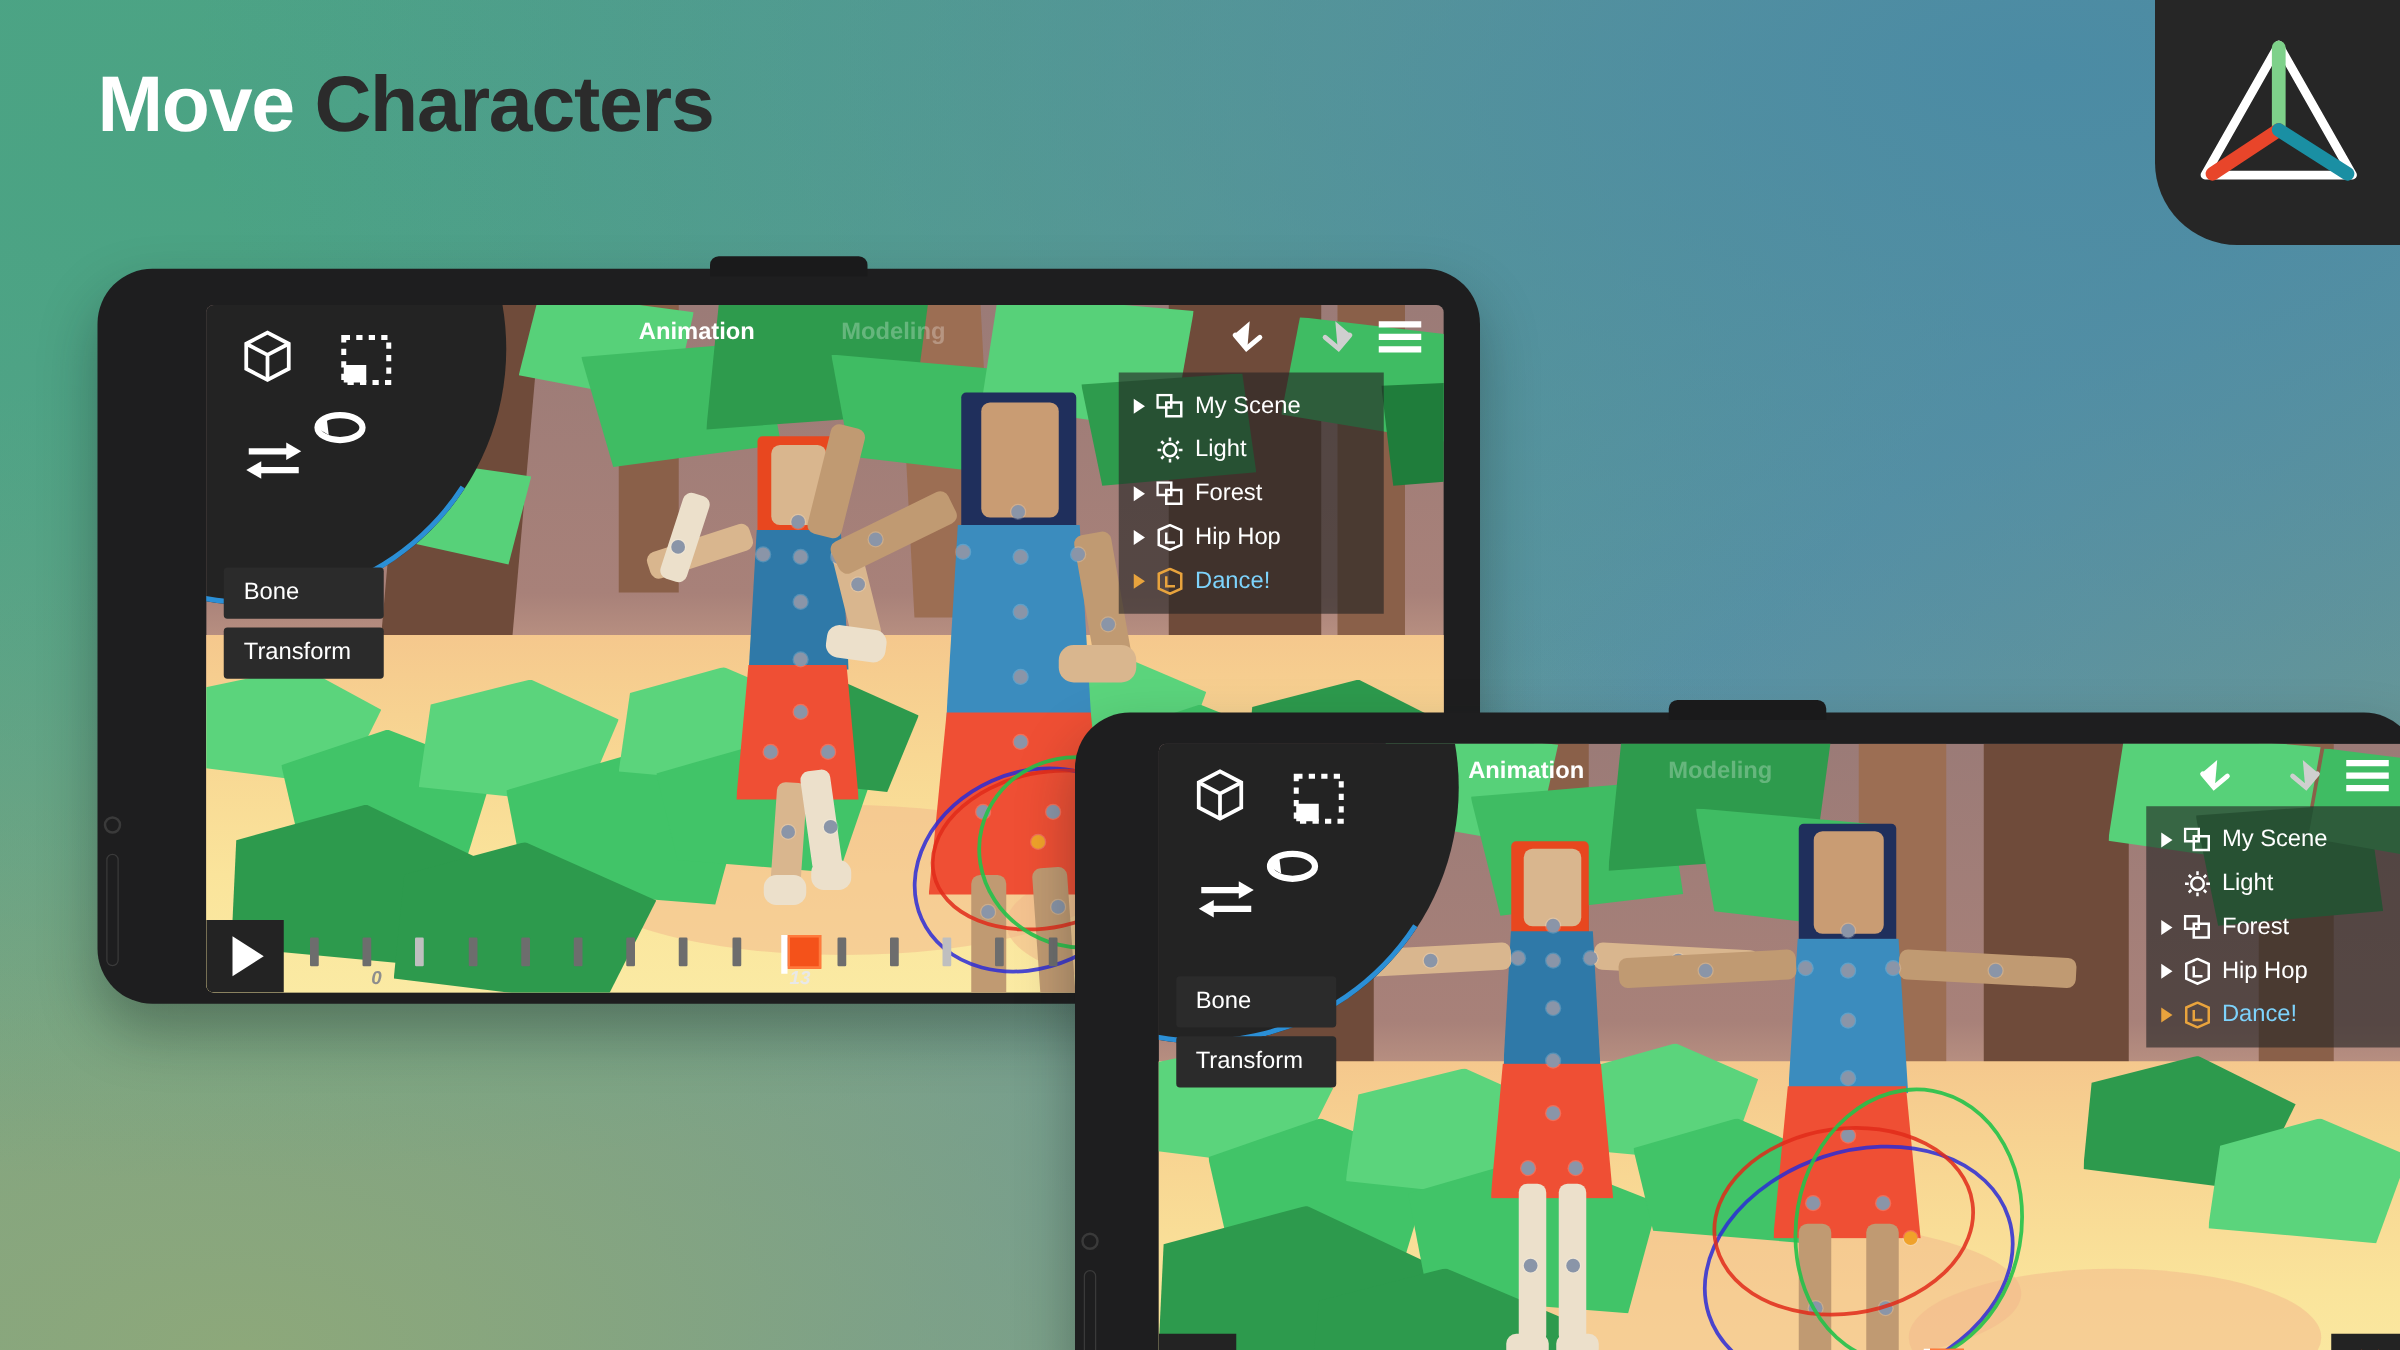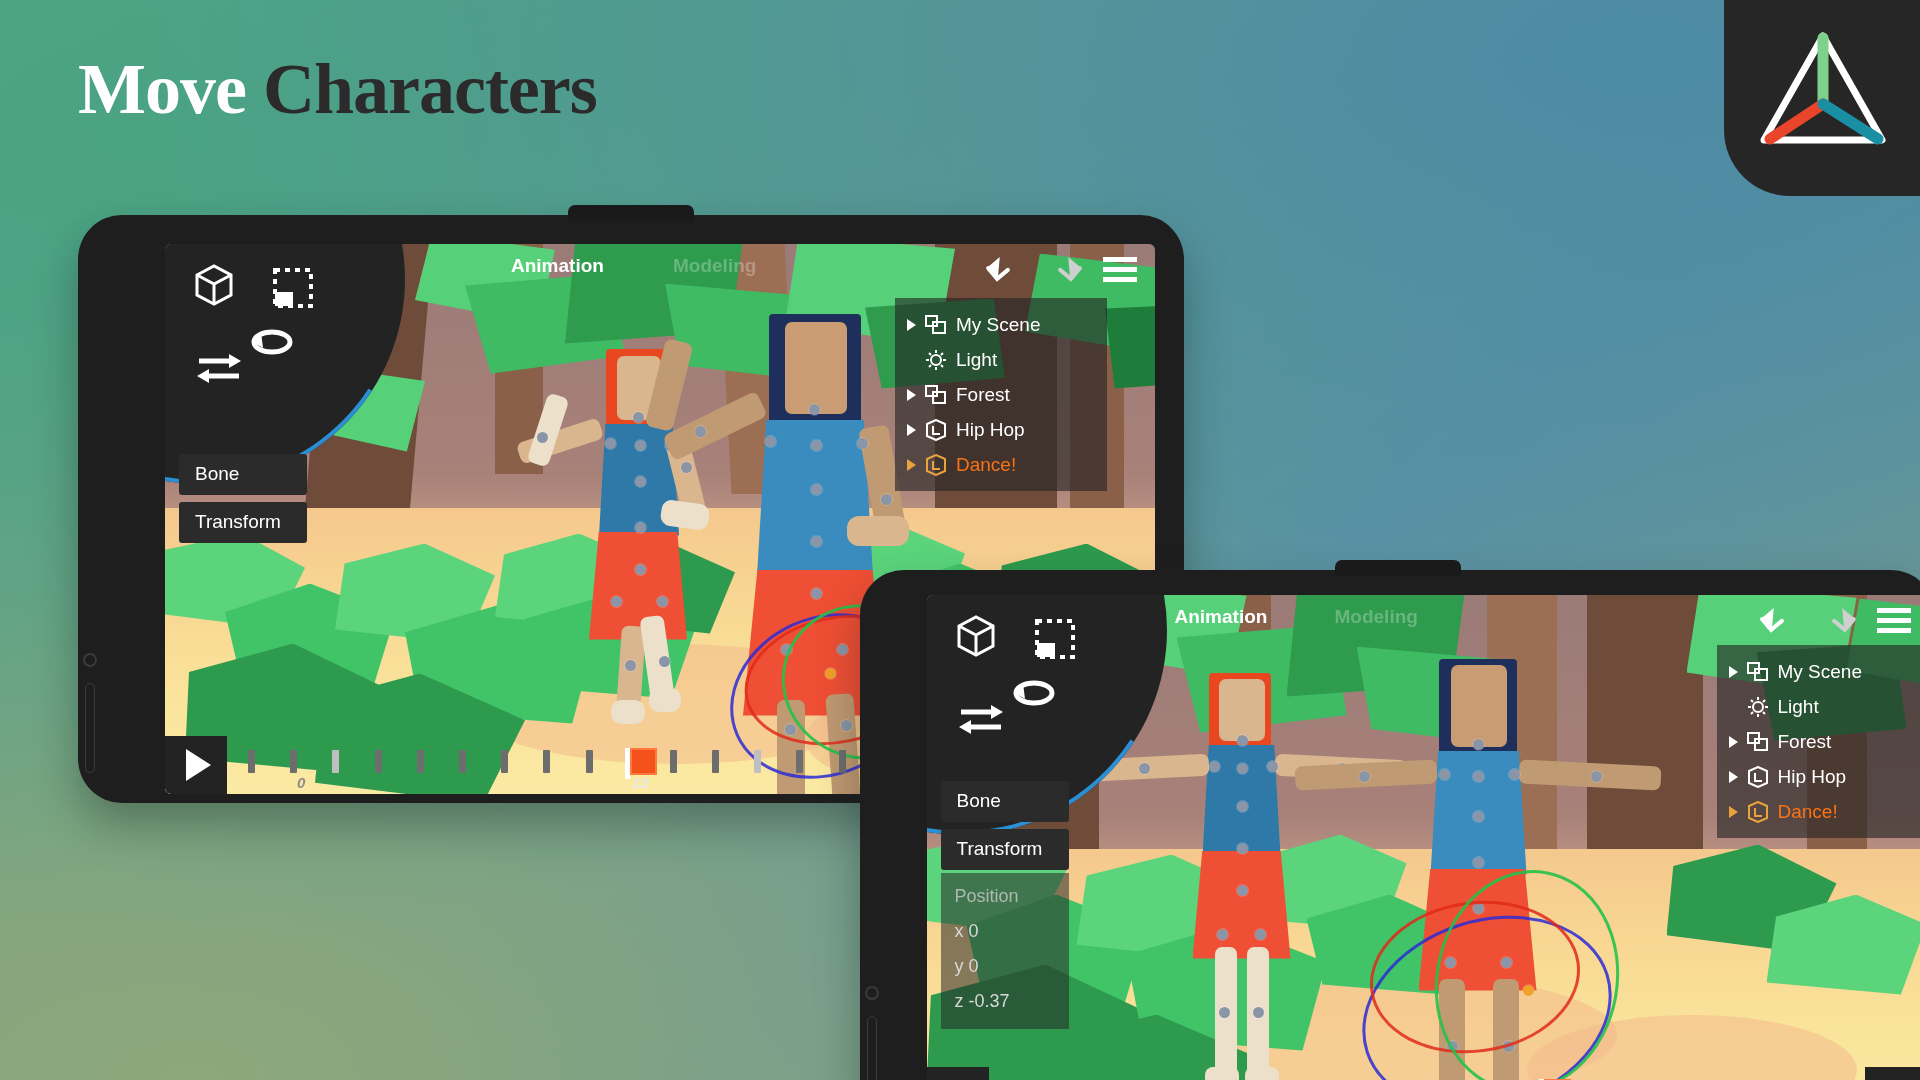--- a/index.html
+++ b/index.html
@@ -11,22 +11,22 @@
     background:
       radial-gradient(ellipse 140% 120% at 85% 5%,  #4b8ba4 0%, rgba(75,139,164,0) 55%),
       radial-gradient(ellipse 130% 130% at 8% 12%,  #4aa383 0%, rgba(74,163,131,0) 58%),
       radial-gradient(ellipse 140% 120% at 10% 100%, #8da87a 0%, rgba(141,168,122,0) 60%),
       linear-gradient(140deg, #53a58b 0%, #6f9f8e 35%, #5d93a4 62%, #7e9f84 100%);
   }
 
   
   #title-bar { position:absolute; left:78px; top:48px; white-space:nowrap; }
   #title-bar span {
-    font-size: 72px; font-weight: 700; letter-spacing: -1px;
-    font-family: Liberation Serif, serif;
+    font-size: 63px; font-weight: 700; letter-spacing: -1px;
+    font-family: Liberation Sans, sans-serif;
   }
   .t-white { color:#ffffff; }
   .t-dark  { color:#2b2b2b;text-align:center; }
 
   
   #logo-badge {
     position:absolute; right:0; top:0; width:196px; height:196px;
     background:#262626; border-bottom-left-radius:66px;
     border-top-left-radius:0; overflow:hidden;
   }
@@ -128,21 +128,21 @@
     position:absolute; background:rgba(40,40,40,.55); color:#d8d8d8;
     padding:6px 14px 10px 14px; font-size:18px; line-height:1.95;
   }
   .proppanel .lbl { color:#c9c9c9; opacity:.8; }
 
   .hierarchy {
     position:absolute; background:rgba(35,35,35,.62);
     padding:10px 18px 8px 12px;
   }
   .h-row { display:flex; align-items:center; gap:9px; height:35px; color:#fff; font-size:19px; }
-  .h-row.sel { color:#f97316; }
+  .h-row.sel { color:#7dd3fc; }
   .h-caret { width:0;height:0;border-left:9px solid #fff;border-top:6px solid transparent;border-bottom:6px solid transparent; flex:0 0 auto; }
   .h-row.sel .h-caret { border-left-color:#e8a33d; }
   .h-caret.blank { border-left-color:transparent; }
 
   
   .timeline { position:absolute; left:0; right:0; bottom:0; height:58px; display:flex; align-items:center; }
   .play-wrap { width:62px; height:100%; background:#232323; display:flex; align-items:center; justify-content:center; flex:0 0 auto; }
   .play-tri { width:0;height:0; border-left:25px solid #fff; border-top:16px solid transparent; border-bottom:16px solid transparent; margin-left:5px; }
   .track { position:relative; flex:1 1 auto; height:100%; overflow:hidden; }
   .tick { position:absolute; top:14px; width:7px; height:23px; background:#6d6d6d; border-radius:1px; }
@@ -532,35 +532,20 @@
     <svg class="tool-icon" style="left:28px;top:104px;" width="52" height="40" viewBox="0 0 52 40">
       <path d="M6 13 L40 13" stroke="#fff" stroke-width="5"></path>
         <path d="M36 6 L48 13 L36 20 Z" fill="#fff"></path>
       <path d="M46 28 L12 28" stroke="#fff" stroke-width="5"></path>
         <path d="M16 21 L4 28 L16 35 Z" fill="#fff"></path>
     </svg>
 
     <div class="pillbtn" style="left:14px;top:186px;">Bone</div>
     <div class="pillbtn" style="left:14px;top:234px;">Transform</div>
 
-    <div class="proppanel" style="left:14px;top:278px;width:128px;">
-      <div class="lbl">Position</div>
-      <div>
-        <span>x</span>
-        <span>0</span>
-      </div>
-      <div>
-        <span>y</span>
-        <span>0</span>
-      </div>
-      <div>
-        <span>z</span>
-        <span>-0.37</span>
-      </div>
-    </div>
 
     <div class="hierarchy" style="right:0;top:50px;width:210px;">
       <div class="h-row">
         <span class="h-caret"></span>
         <svg width="22" height="20" viewBox="0 0 22 20">
             <rect x="1" y="1" width="11" height="10" fill="none" stroke="#fff" stroke-width="2"></rect>
             <rect x="8" y="7" width="12" height="11" fill="none" stroke="#fff" stroke-width="2"></rect>
           </svg>
         <span>My Scene</span>
       </div>

